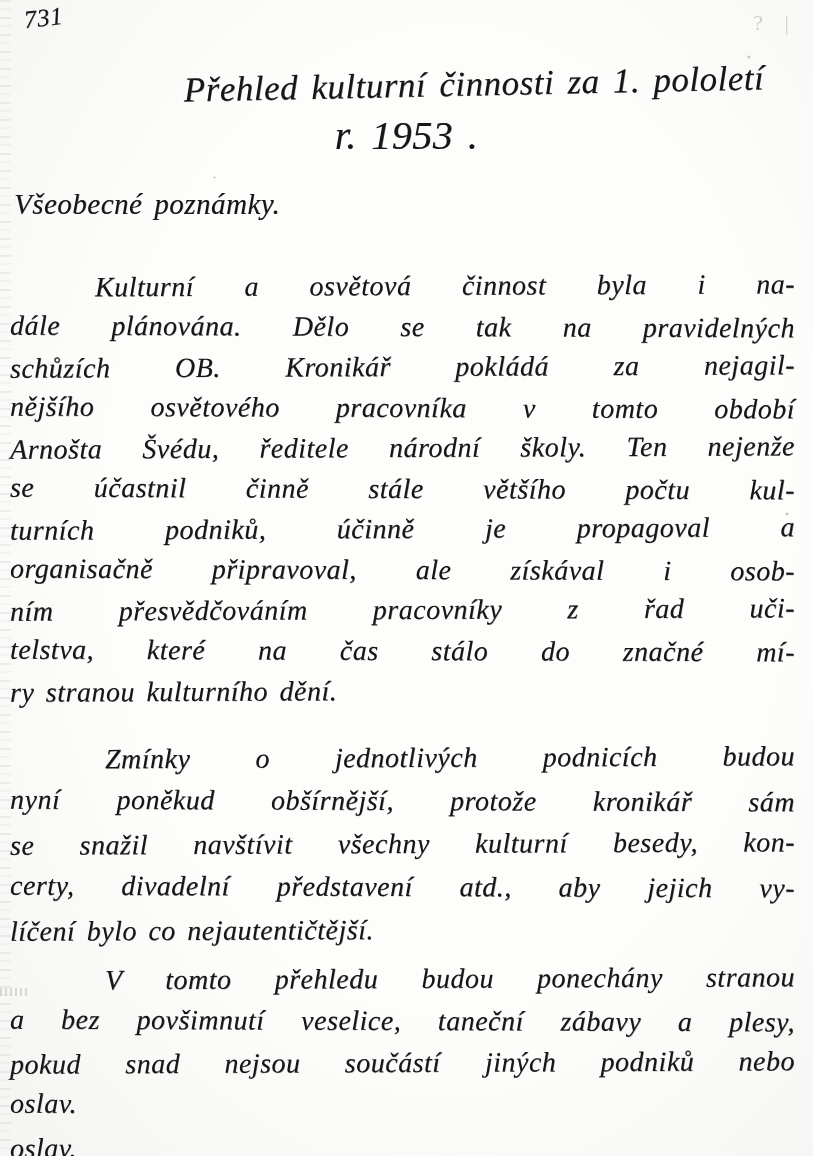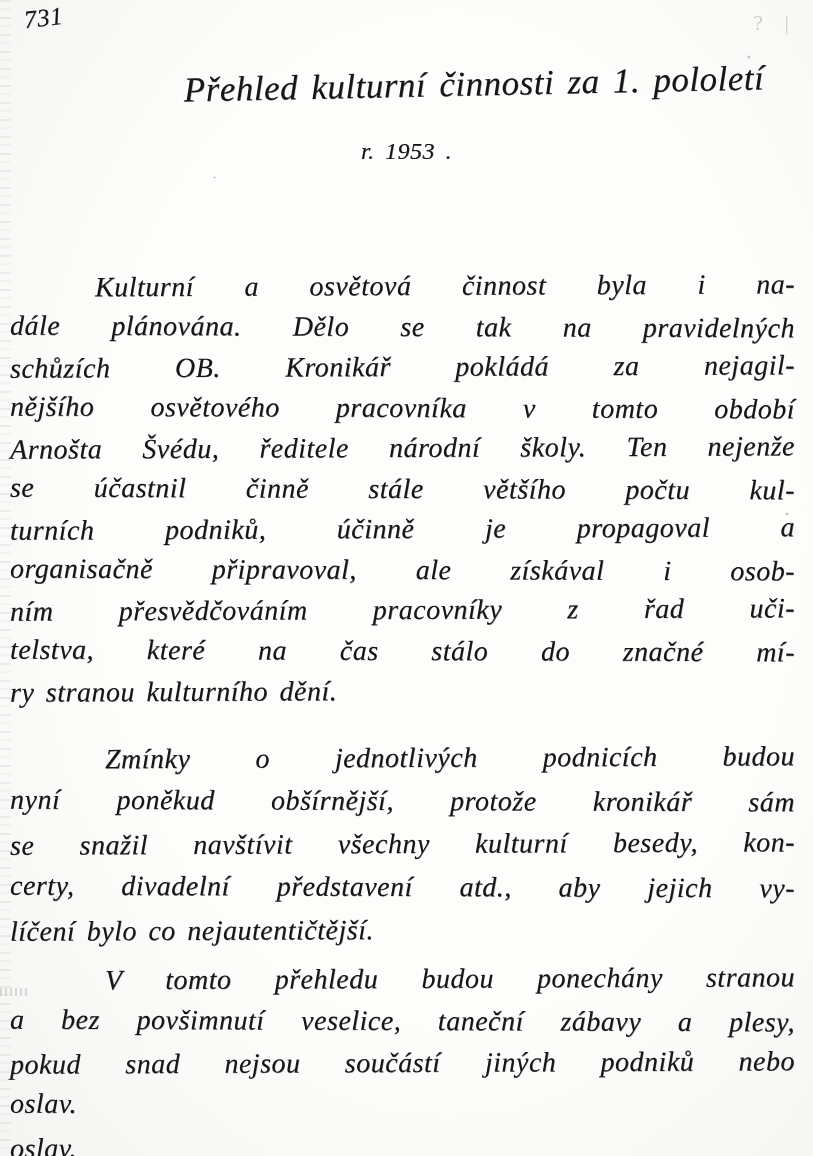--- a/index.html
+++ b/index.html
@@ -47,22 +47,22 @@
   .page-number {
     position:absolute; top:4px; left:24px;
     font-size:25px; transform:rotate(-7deg);
   }
   .title-l1 {
     position:absolute; top:66px; left:0; right:10px;
     text-align:center; padding-left:145px;
     font-size:35px; transform:rotate(-1.2deg);
   }
   .title-l2 {
-    position:absolute; top:138px; left:0; right:0;
-    text-align:center; font-size:24px;
+    position:absolute; top:112px; left:0; right:0;
+    text-align:center; font-size:40px;
   }
   .heading {
     position:absolute; top:188px; left:14px;
     font-size:29px;
   }
   .para { position:absolute; left:10px; right:18px; }
   .para .line { font-size:28px; }
   #p1 { top:266px; }
   #p1 .line { line-height:40.5px; }
   #p2 { top:736px; }
@@ -87,20 +87,21 @@
   <div class="speckle" style="top:512px; right:24px; width:4px; height:4px;"></div>
 
   <div class="page-number hand">731</div>
 
   <div class="corner-marks">? |</div>
 
   <div class="title-l1 hand">Přehled kulturní činnosti za 1. pololetí</div>
 
   <div class="title-l2 hand">r. 1953 .</div>
 
+  <div class="heading hand">Všeobecné poznámky.</div>
 
   <div class="para" id="p2">
     <div class="line hand fill ind95">Zmínky o jednotlivých podnicích budou</div>
     <div class="line hand fill">nyní poněkud obšírnější, protože kronikář sám</div>
     <div class="line hand fill">se snažil navštívit všechny kulturní besedy, kon-</div>
     <div class="line hand fill">certy, divadelní představení atd., aby jejich vy-</div>
     <div class="line hand">líčení bylo co nejautentičtější.</div>
   </div>
 
   <div class="para" id="p1">

